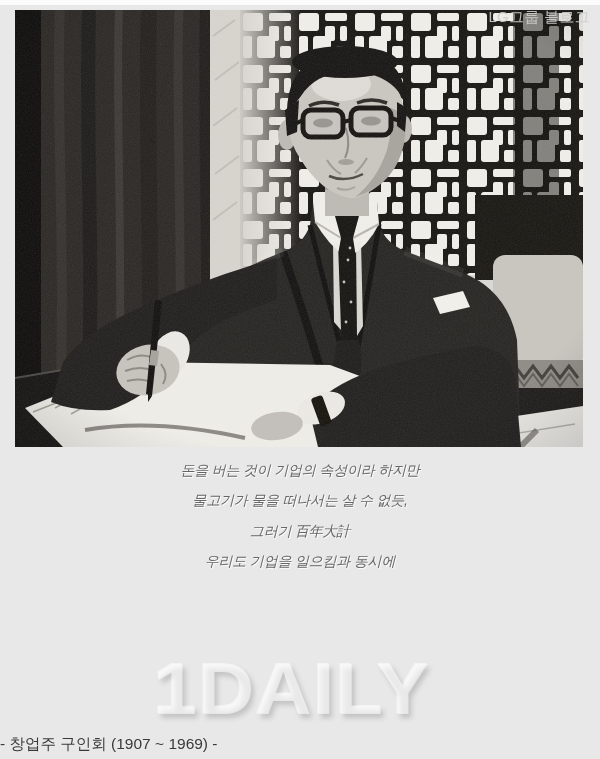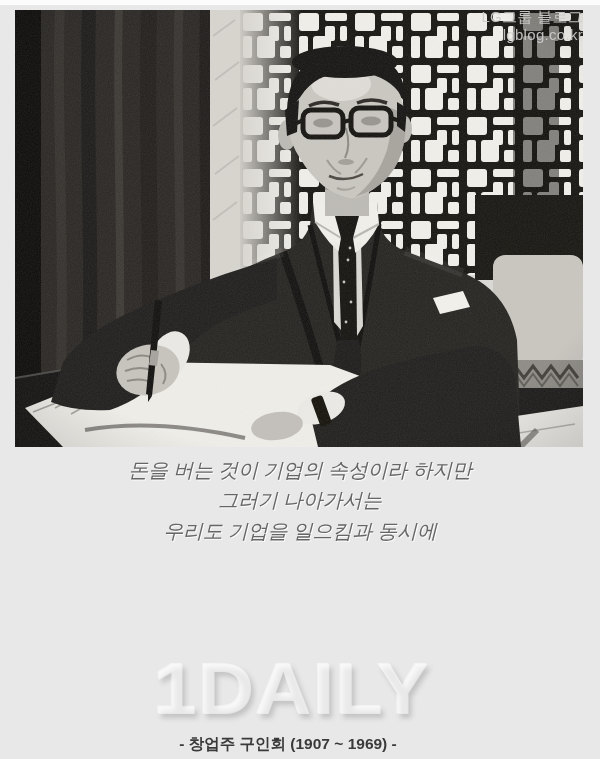--- a/index.html
+++ b/index.html
@@ -7,32 +7,32 @@
     width:600px;height:759px;
     background:#e9e8e8;
     font-family:"Liberation Sans","DejaVu Sans",sans-serif;
     overflow:hidden;
   }
   .canvas{position:relative;width:600px;height:759px;background:#e9e8e8;}
   .top-strip{position:absolute;left:0;top:0;width:600px;height:5px;background:#fcfcfc;}
   .photo-wrap{position:absolute;left:15px;top:10px;width:568px;height:437px;overflow:hidden;}
   .photo-wrap svg{display:block;}
   .site-mark{
-    position:absolute;top:8px;right:17px;
+    position:absolute;top:8px;right:10px;
     text-align:right;
     font-size:15px;line-height:18px;
     color:rgba(205,205,205,0.92);
     letter-spacing:0.3px;
     z-index:5;
   }
   .quote{
     position:absolute;left:0;top:455px;width:600px;
     text-align:center;
     font-style:italic;
-    font-size:20px;
+    font-size:14px;
     color:#666666;
     z-index:2;
   }
   .quote .q-line{
     line-height:30.4px;height:30.4px;
     letter-spacing:-0.2px;
     text-shadow:1px 1px 0 rgba(255,255,255,0.85);
     white-space:nowrap;
   }
   .big-watermark{
@@ -40,22 +40,21 @@
     transform:translateX(-53%) scaleY(0.92);
     font-size:78px;font-weight:800;
     letter-spacing:1px;
     color:rgba(252,252,252,0.60);
     text-shadow:3px 4px 5px rgba(110,110,110,0.30), -1px -1px 0 rgba(255,255,255,0.55);
     z-index:1;
     white-space:nowrap;
   }
   .attribution{
     position:absolute;left:0;top:734px;width:576px;
-    text-align:center;
-    font-weight:bold;
+    font-weight:normal;
     font-size:15.5px;
     color:#3a3a3a;
     z-index:2;
   }
 </style>
 </head>
 <body>
 
 <div class="canvas">
 
@@ -219,26 +218,26 @@
         </g>
       </g>
 
       <rect width="568" height="437" fill="url(#vig)"></rect>
       <rect width="568" height="437" filter="url(#grain)"></rect>
     </svg>
   </div>
 
   <div class="site-mark">
     <div>LG그룹 블로그</div>
-    <div>lgblog.co.kr</div>
   </div>
 
   <div class="big-watermark">1DAILY</div>
 
   <div class="quote">
     <div class="q-line">돈을 버는 것이 기업의 속성이라 하지만</div>
-    <div class="q-line">그러기 나아가서는</div>
+    <div class="q-line">물고기가 물을 떠나서는 살 수 없듯,</div>
+    <div class="q-line">그러기 百年大計</div>
     <div class="q-line">우리도 기업을 일으킴과 동시에</div>
   </div>
 
   <div class="attribution">- 창업주 구인회 (1907 ~ 1969) -</div>
 
 </div>
 
 </body></html>

